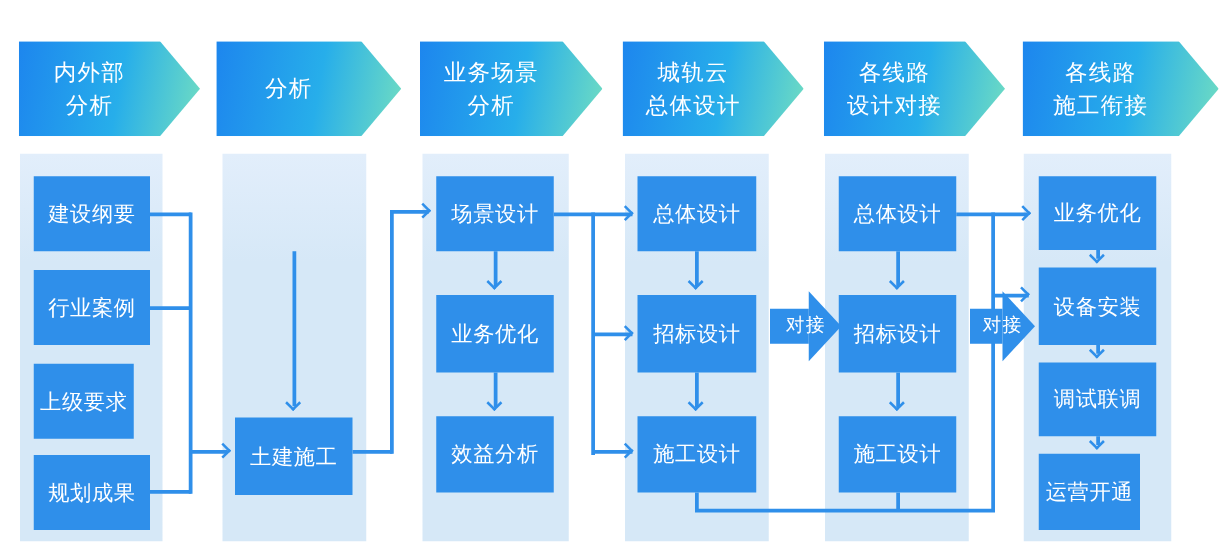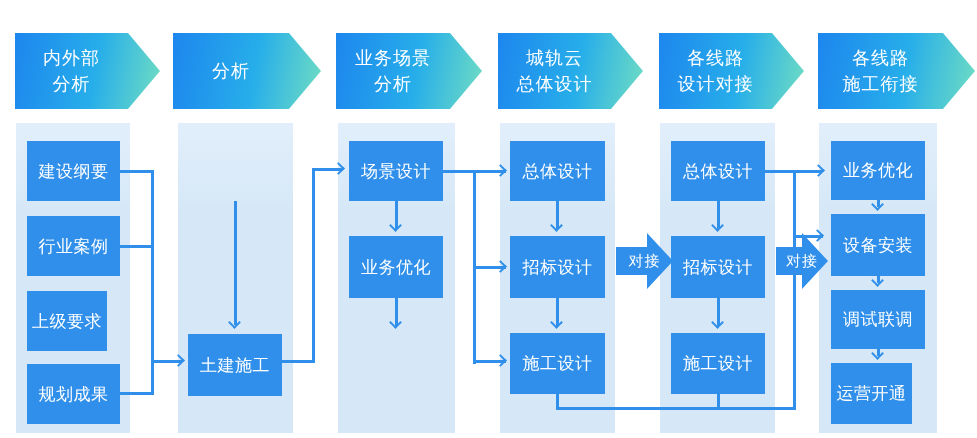--- a/index.html
+++ b/index.html
@@ -87,20 +87,21 @@
 
   <div class="fbox" style="left:27px;top:125px;width:93px;height:60px">建设纲要</div>
   <div class="fbox" style="left:27px;top:200px;width:93px;height:60px">行业案例</div>
   <div class="fbox" style="left:27px;top:275px;width:80px;height:60px">上级要求</div>
   <div class="fbox" style="left:27px;top:348px;width:93px;height:60px">规划成果</div>
 
   <div class="fbox" style="left:188px;top:318px;width:94px;height:62px">土建施工</div>
 
   <div class="fbox" style="left:349px;top:125px;width:94px;height:60px">场景设计</div>
   <div class="fbox" style="left:349px;top:220px;width:94px;height:62px">业务优化</div>
+  <div class="fbox" style="left:349px;top:317px;width:94px;height:61px">效益分析</div>
 
   <div class="fbox" style="left:510px;top:125px;width:95px;height:60px">总体设计</div>
   <div class="fbox" style="left:510px;top:220px;width:95px;height:62px">招标设计</div>
   <div class="fbox" style="left:510px;top:317px;width:95px;height:61px">施工设计</div>
 
   <div class="fbox" style="left:671px;top:125px;width:94px;height:60px">总体设计</div>
   <div class="fbox" style="left:671px;top:220px;width:94px;height:62px">招标设计</div>
   <div class="fbox" style="left:671px;top:317px;width:94px;height:61px">施工设计</div>
 
   <div class="fbox" style="left:831px;top:125px;width:94px;height:59px">业务优化</div>

